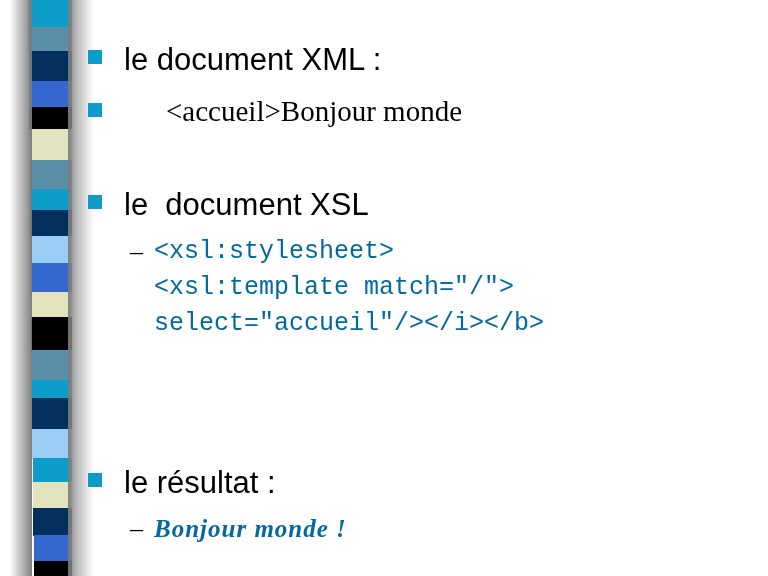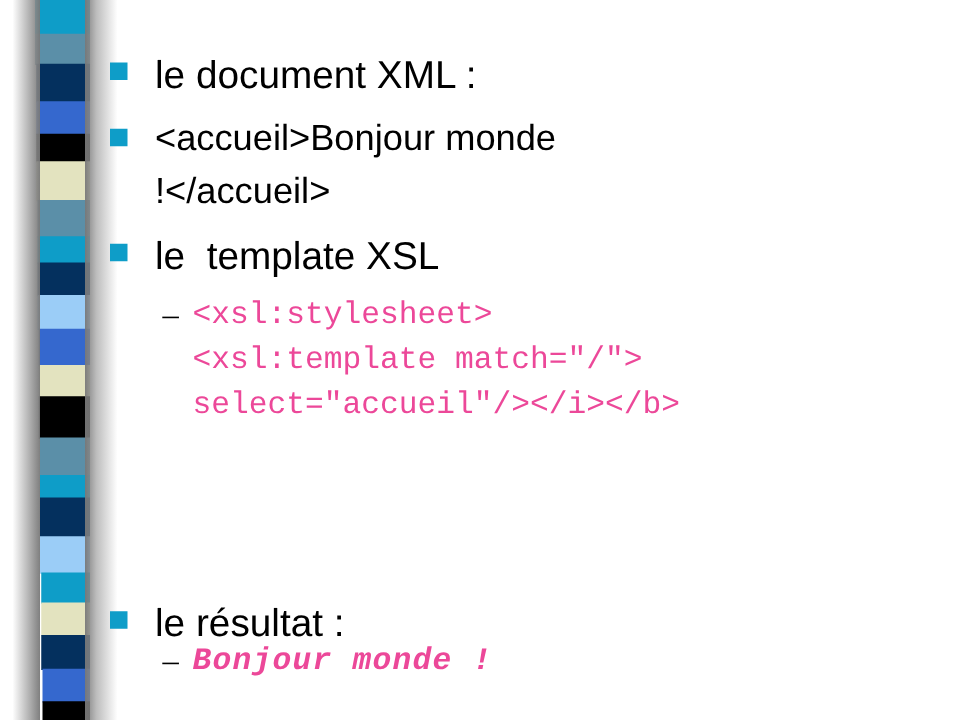--- a/index.html
+++ b/index.html
@@ -72,51 +72,53 @@
     display: block;
     color: #000000;
     white-space: pre;
   }
   .l1-sans {
     font-family: "Liberation Sans", sans-serif;
     font-size: 31px;
     line-height: 38px;
   }
   .l1-mono {
-    font-family: Liberation Sans, sans-serif;
+    font-family: Liberation Serif, serif;
     font-size: 29px;
     line-height: 42px;
+    margin-left: 42px;
   }
 
   .bullet-l2 {
     position: relative;
     padding-left: 24px;
     margin: 0;
   }
   .dash {
     position: absolute;
     left: 0;
     top: 0;
     color: #000000;
     font-family: "Liberation Serif", serif;
     font-size: 26px;
     line-height: 36px;
   }
   .l2-text {
     display: block;
-    color: #ec4899;
+    color: #0369a1;
     white-space: pre;
     font-family: "Liberation Mono", "DejaVu Sans Mono", monospace;
     font-size: 25px;
     line-height: 36px;
   }
   .l2-text.bolditalic {
     font-weight: bold;
     font-style: italic;
     letter-spacing: 1px;
+    font-family: Liberation Serif, serif;
   }
 
   .code-block { margin: 0; }
 </style>
 </head>
 <body>
 
 <div id="deco-bar">
   <div class="stripe-stack">
       <div class="stripe" style="background: rgb(14, 157, 200); top: 0px; height: 28px; left: 28px; width: 44px;"></div>
@@ -149,36 +151,35 @@
 <div id="slide-body">
 
   <div class="bullet-l1" style="position:absolute; left:0px; top:41px;">
     <span class="sq" style="top:9px;"></span>
     <span class="l1-text l1-sans">le document XML :</span>
   </div>
 
   <div class="bullet-l1" style="position:absolute; left:0px; top:90px;">
     <span class="sq" style="top:13px;"></span>
     <span class="l1-text l1-mono">&lt;accueil&gt;Bonjour monde</span>
-    <span class="l1-text l1-mono">!&lt;/accueil&gt;</span>
   </div>
 
   <div class="bullet-l1" style="position:absolute; left:0px; top:186px;">
     <span class="sq" style="top:9px;"></span>
-    <span class="l1-text l1-sans">le  template XSL</span>
+    <span class="l1-text l1-sans">le  document XSL</span>
   </div>
 
   <div class="bullet-l2 code-block" style="position:absolute; left:42px; top:234px;">
     <span class="dash">–</span>
     <span class="l2-text">&lt;xsl:stylesheet&gt;</span>
     <span class="l2-text">&lt;xsl:template match="/"&gt;</span>
     <span class="l2-text">select="accueil"/&gt;&lt;/i&gt;&lt;/b&gt;</span>
   </div>
 
-  <div class="bullet-l1" style="position:absolute; left:0px; top:464px;margin-top:16px;">
+  <div class="bullet-l1" style="position:absolute; left:0px; top:464px;">
     <span class="sq" style="top:9px;"></span>
     <span class="l1-text l1-sans">le résultat :</span>
   </div>
 
   <div class="bullet-l2" style="position:absolute; left:42px; top:511px;">
     <span class="dash">–</span>
     <span class="l2-text bolditalic">Bonjour monde !</span>
   </div>
 
 </div>

